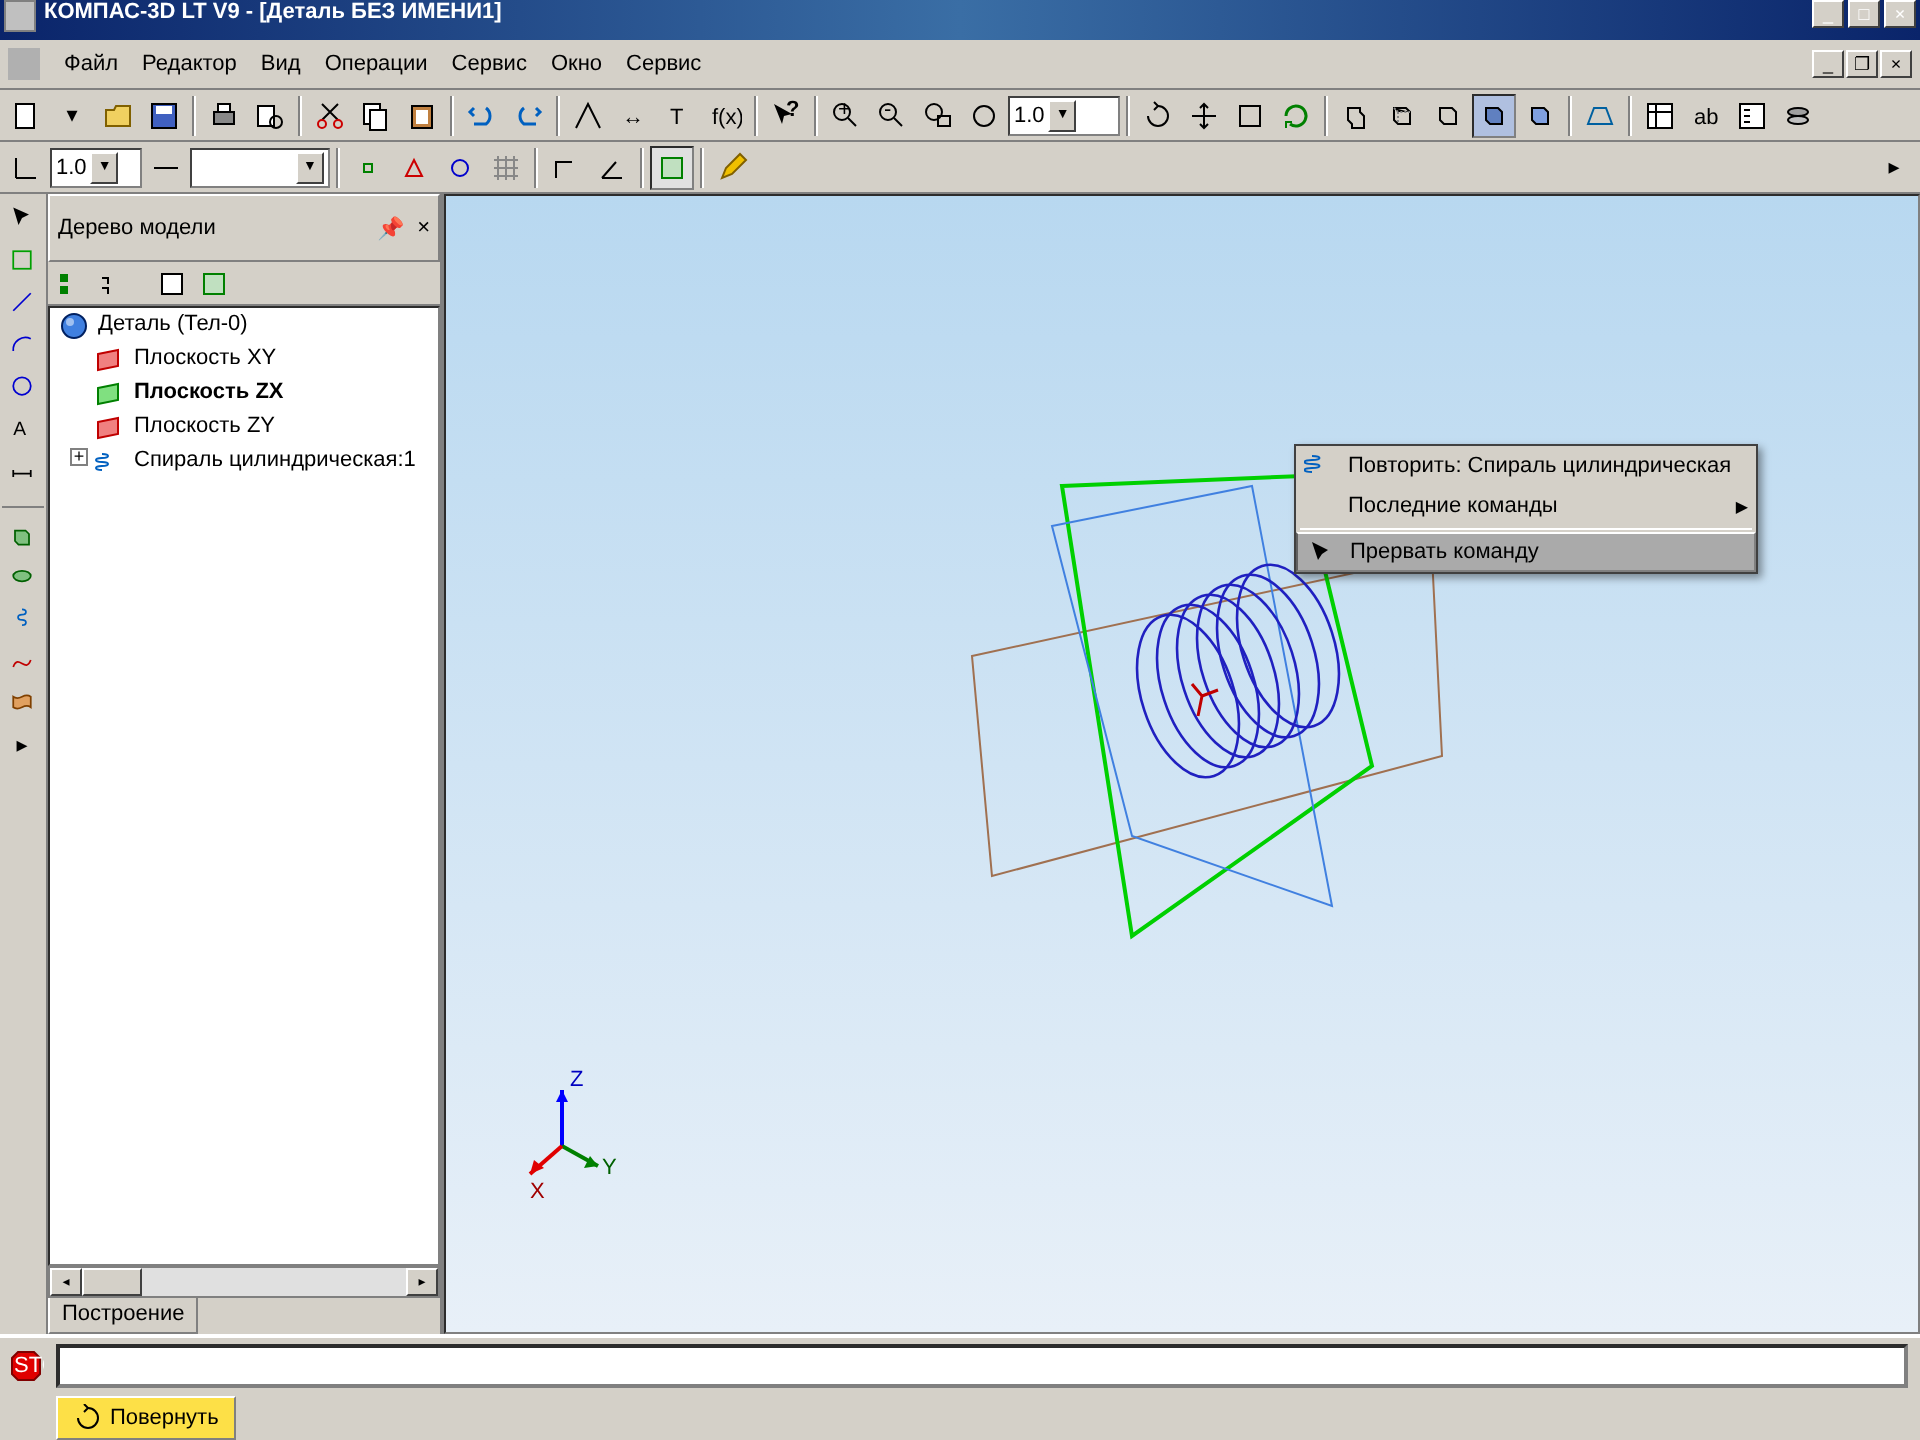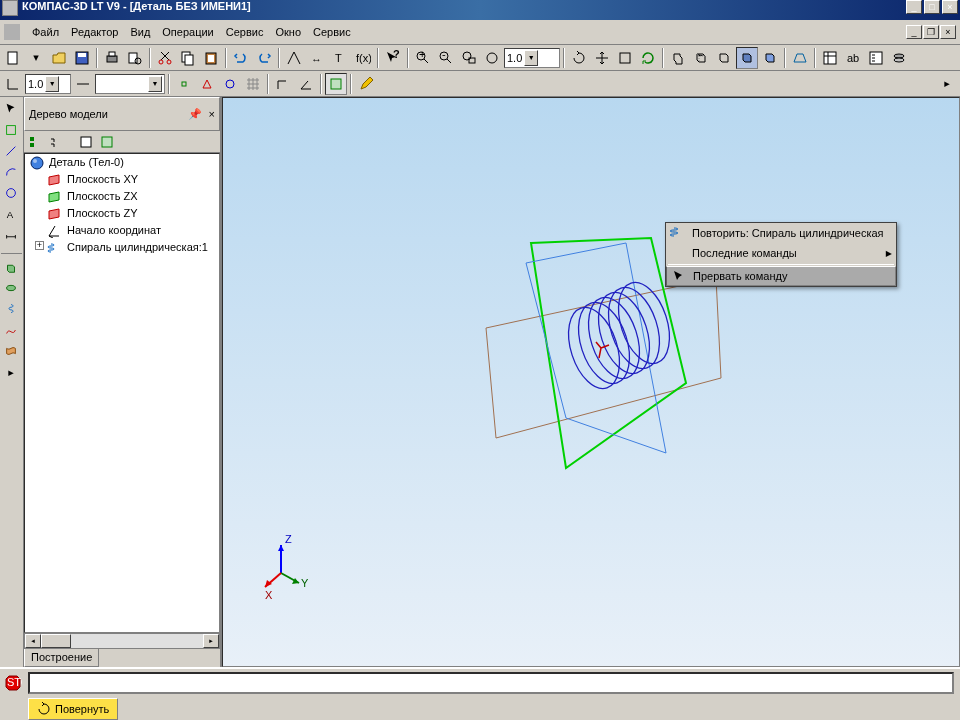--- a/index.html
+++ b/index.html
@@ -31,34 +31,34 @@
 .treenode.l1{padding-left:20px}
 .treenode.l1b{padding-left:8px}
 .treenode .exp{width:9px;height:9px;border:1px solid #808080;display:flex;align-items:center;justify-content:center;font-size:9px;line-height:1;margin-right:3px;color:#000}
 .treeicon{width:16px;height:14px;margin-right:4px}
 .scrollh{height:16px;background:#d4d0c8;border:1px solid #808080;display:flex}
 .scrollh-thumb{width:30px;background:#d4d0c8;border:1px solid #fff;border-right-color:#404040;border-bottom-color:#404040}
 .scrollh-btn{width:16px;background:#d4d0c8;border:1px solid #fff;border-right-color:#404040;border-bottom-color:#404040;display:flex;align-items:center;justify-content:center;font-size:7px}
 .tab-bottom{height:18px;background:#d4d0c8;display:flex}
 .tab-bottom-tab{padding:2px 6px;background:#d4d0c8;border:1px solid #808080;border-top:none;border-left-color:#fff}
 .viewport{flex:1;background:linear-gradient(to bottom,#b8d8f0,#e8f0f8);border:1px inset #808080;position:relative;overflow:hidden}
-.context-menu{position:absolute;right:62px;top:124px;width:232px;background:#d4d0c8;border:1px solid #404040;box-shadow:2px 2px 4px rgba(0,0,0,0.4)}
+.context-menu{position:absolute;right:80px;top:124px;width:232px;background:#d4d0c8;border:1px solid #404040;box-shadow:2px 2px 4px rgba(0,0,0,0.4)}
 .ctx-row{display:flex;align-items:center;height:20px;padding:0 4px 0 2px;position:relative}
 .ctx-icon{width:20px;height:18px;display:flex;align-items:center;justify-content:center;margin-right:4px}
 .ctx-row.hover{background:#aaa;border:1px solid #808080;border-top-color:#fff;border-left-color:#606060}
 .ctx-sep{height:1px;background:#808080;border-bottom:1px solid #fff;margin:1px 2px}
 .ctx-arrow{margin-left:auto;font-size:8px}
 .bottom-panel{height:56px;background:#d4d0c8;border-top:2px solid #fff;display:flex;flex-direction:column}
 .bottom-row{display:flex;align-items:center;height:28px;padding:2px}
 .stop-btn{width:22px;height:22px;display:flex;align-items:center;justify-content:center;margin-right:4px}
 .bottom-input{flex:1;height:22px;background:#fff;border:2px inset #808080;margin-right:4px}
 .bottom-tab{padding:3px 8px;background:#fde047;border:1px solid #808080;border-left-color:#fff;border-top-color:#fff;display:flex;align-items:center;gap:4px}
 .statusbar{height:18px;background:#d4d0c8;border-top:1px solid #fff;display:flex;align-items:center;padding:0 2px}
 .status-cell{border:1px inset #808080;height:16px;padding:0 4px;display:flex;align-items:center}
-.bold{font-weight:normal}
+.bold{font-weight:bold}
 </style>
 </head>
 <body>
 
 <div class="titlebar">
   <div class="titlebar-icon"></div>
   <div class="titlebar-text">КОМПАС-3D LT V9 - [Деталь БЕЗ ИМЕНИ1]</div>
   <div class="winbtns">
     <div class="winbtn">_</div>
     <div class="winbtn">□</div>
@@ -466,26 +466,20 @@
             <path d="M2 4l10-2v8l-10 2z" fill="#80e080" stroke="#008000"></path>
           </svg>
         <span class="bold">Плоскость ZX</span>
       </div>
       <div class="treenode l1">
         <svg class="treeicon">
             <path d="M2 4l10-2v8l-10 2z" fill="#f08080" stroke="#c00000"></path>
           </svg>
         <span>Плоскость ZY</span>
       </div>
-      <div class="treenode l1">
-        <svg class="treeicon">
-            <path d="M2 12L8 2M2 12h10M2 12l4 2" stroke="#000" fill="none"></path>
-          </svg>
-        <span>Начало координат</span>
-      </div>
       <div class="treenode l1b">
         <span class="exp">+</span>
         <svg class="treeicon">
             <path d="M4 3c4 0 4 2 0 2s-4 2 0 2 4 2 0 2 -4 2 0 2" fill="none" stroke="#0060c0"></path>
           </svg>
         <span>Спираль цилиндрическая:1</span>
       </div>
     </div>
     <div class="scrollh">
       <div class="scrollh-btn">◂</div>

